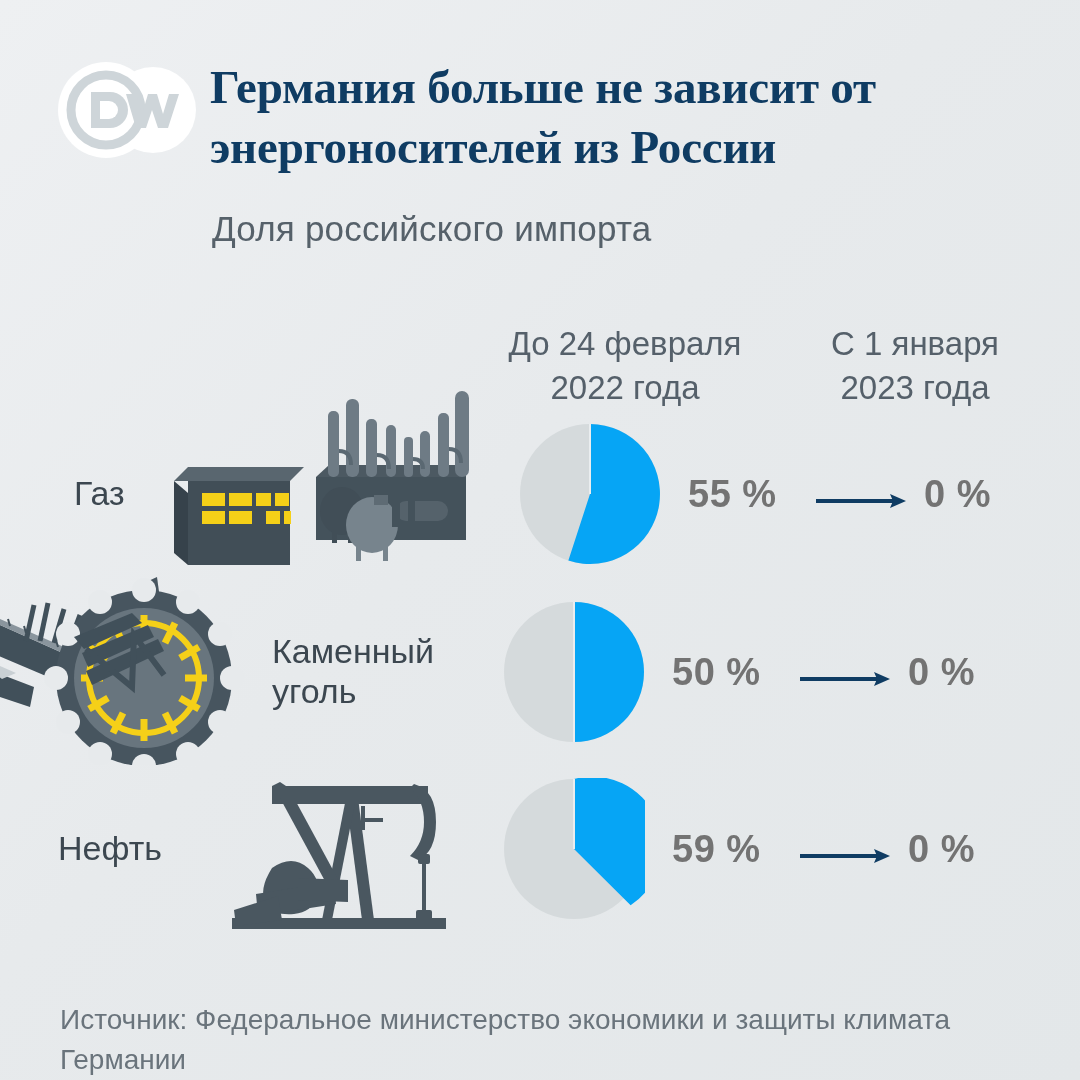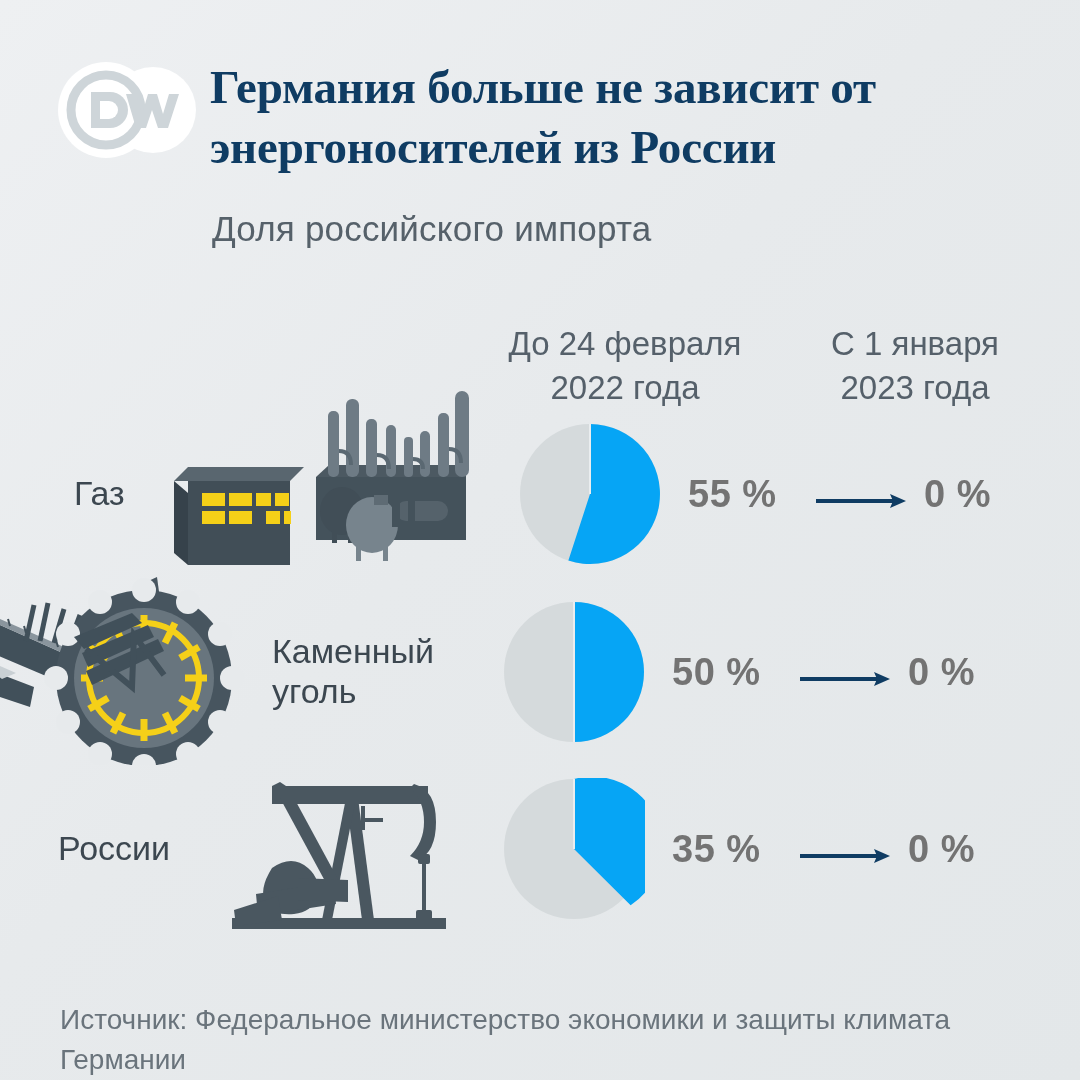--- a/index.html
+++ b/index.html
@@ -336,21 +336,21 @@
       <line x1="0" y1="10" x2="80" y2="10" stroke="#0f3c63" stroke-width="4"></line>
       <polygon points="90,10 74,3 77,10 74,17" fill="#0f3c63"></polygon>
     </svg>
   </div>
 
   <div class="value-after">0 %</div>
 </div>
 
 <div class="row" id="row-oil">
 
-  <div class="row-label" id="label-oil">России</div>
+  <div class="row-label" id="label-oil">Нефть</div>
 
   <div class="row-illustration" id="ill-oil">
     <svg width="250" height="170" viewBox="0 0 250 170" xmlns="http://www.w3.org/2000/svg">
       <g fill="#4a5760">
 
         <rect x="4" y="148" width="214" height="11"></rect>
 
         <polygon points="118,28 130,28 146,150 134,150"></polygon>
         <polygon points="118,28 128,28 104,150 94,150"></polygon>
 
@@ -381,21 +381,21 @@
 
   <div class="pie">
     <svg width="142" height="142" viewBox="0 0 142 142" xmlns="http://www.w3.org/2000/svg">
       <circle cx="71" cy="71" r="70" fill="#d5dadc"></circle>
 
       <path d="M71 71 L71 1 A70 70 0 0 1 127.62 127.14 Z" fill="#06a5f5"></path>
       <line x1="71" y1="71" x2="71" y2="1" stroke="#eaedef" stroke-width="2"></line>
     </svg>
   </div>
 
-  <div class="value-before">35 %</div>
+  <div class="value-before">59 %</div>
 
   <div class="arrow">
     <svg width="90" height="20" viewBox="0 0 90 20" xmlns="http://www.w3.org/2000/svg">
       <line x1="0" y1="10" x2="80" y2="10" stroke="#0f3c63" stroke-width="4"></line>
       <polygon points="90,10 74,3 77,10 74,17" fill="#0f3c63"></polygon>
     </svg>
   </div>
 
   <div class="value-after">0 %</div>
 </div>

